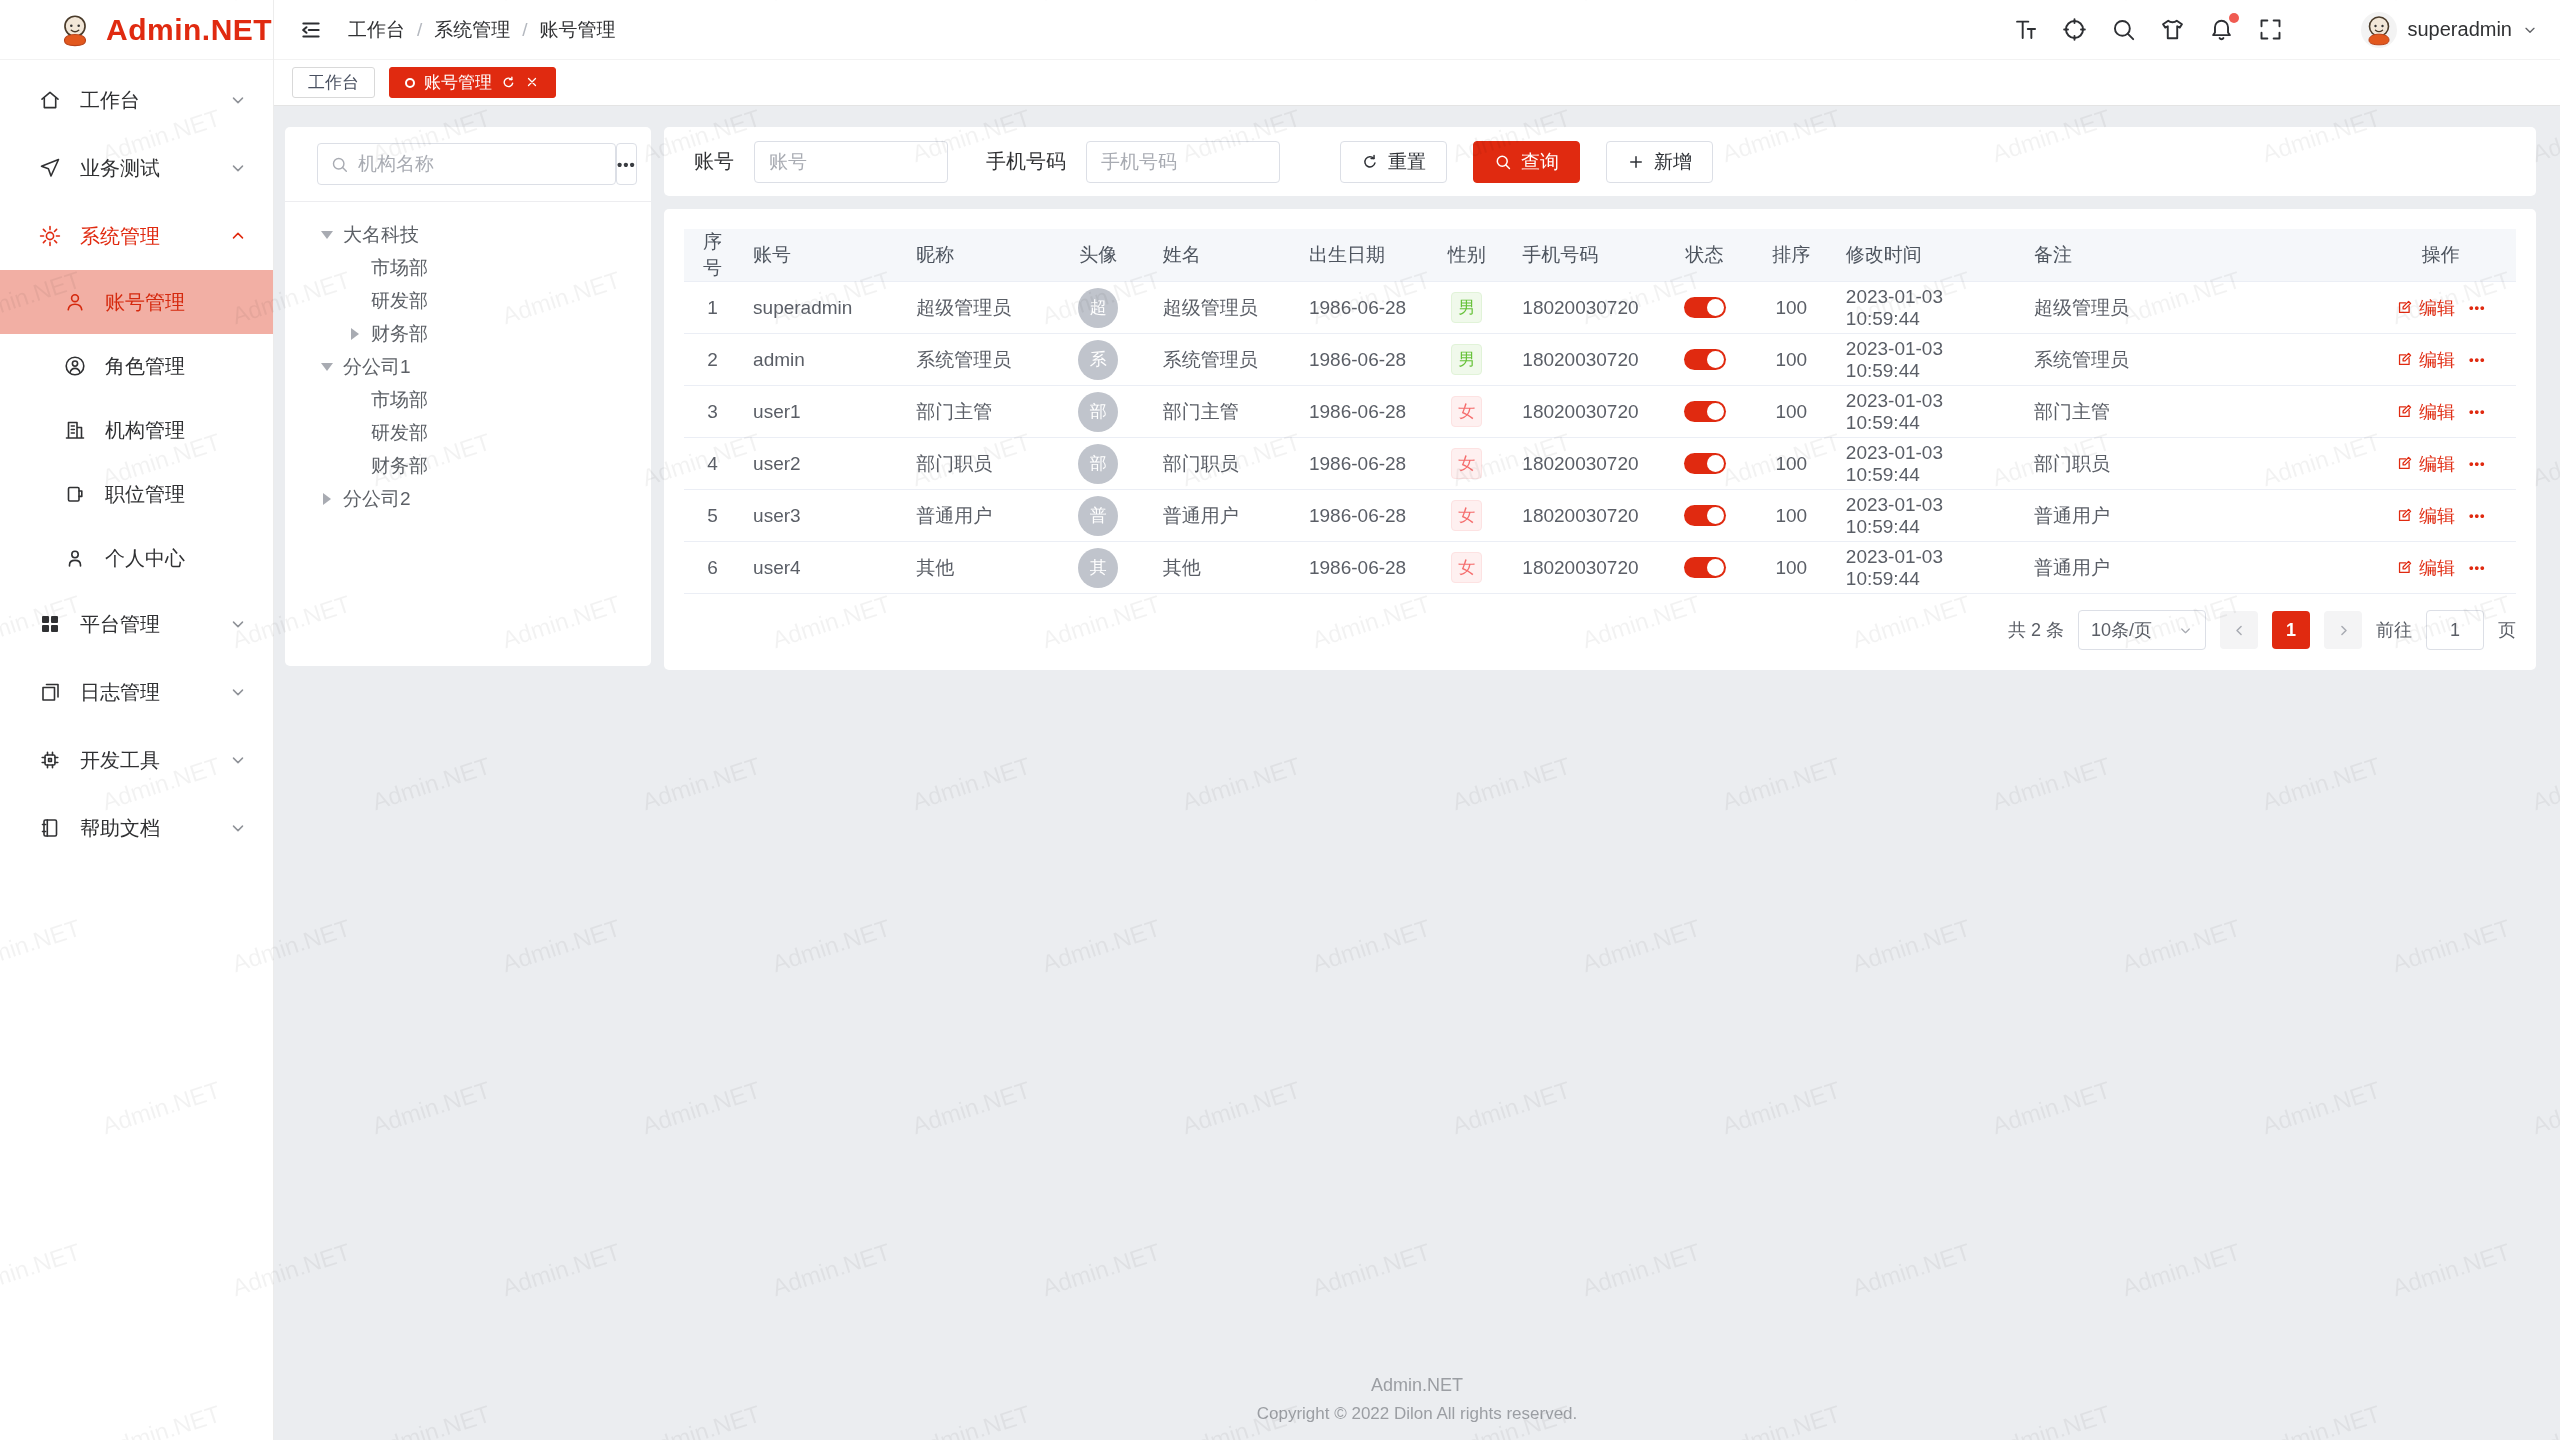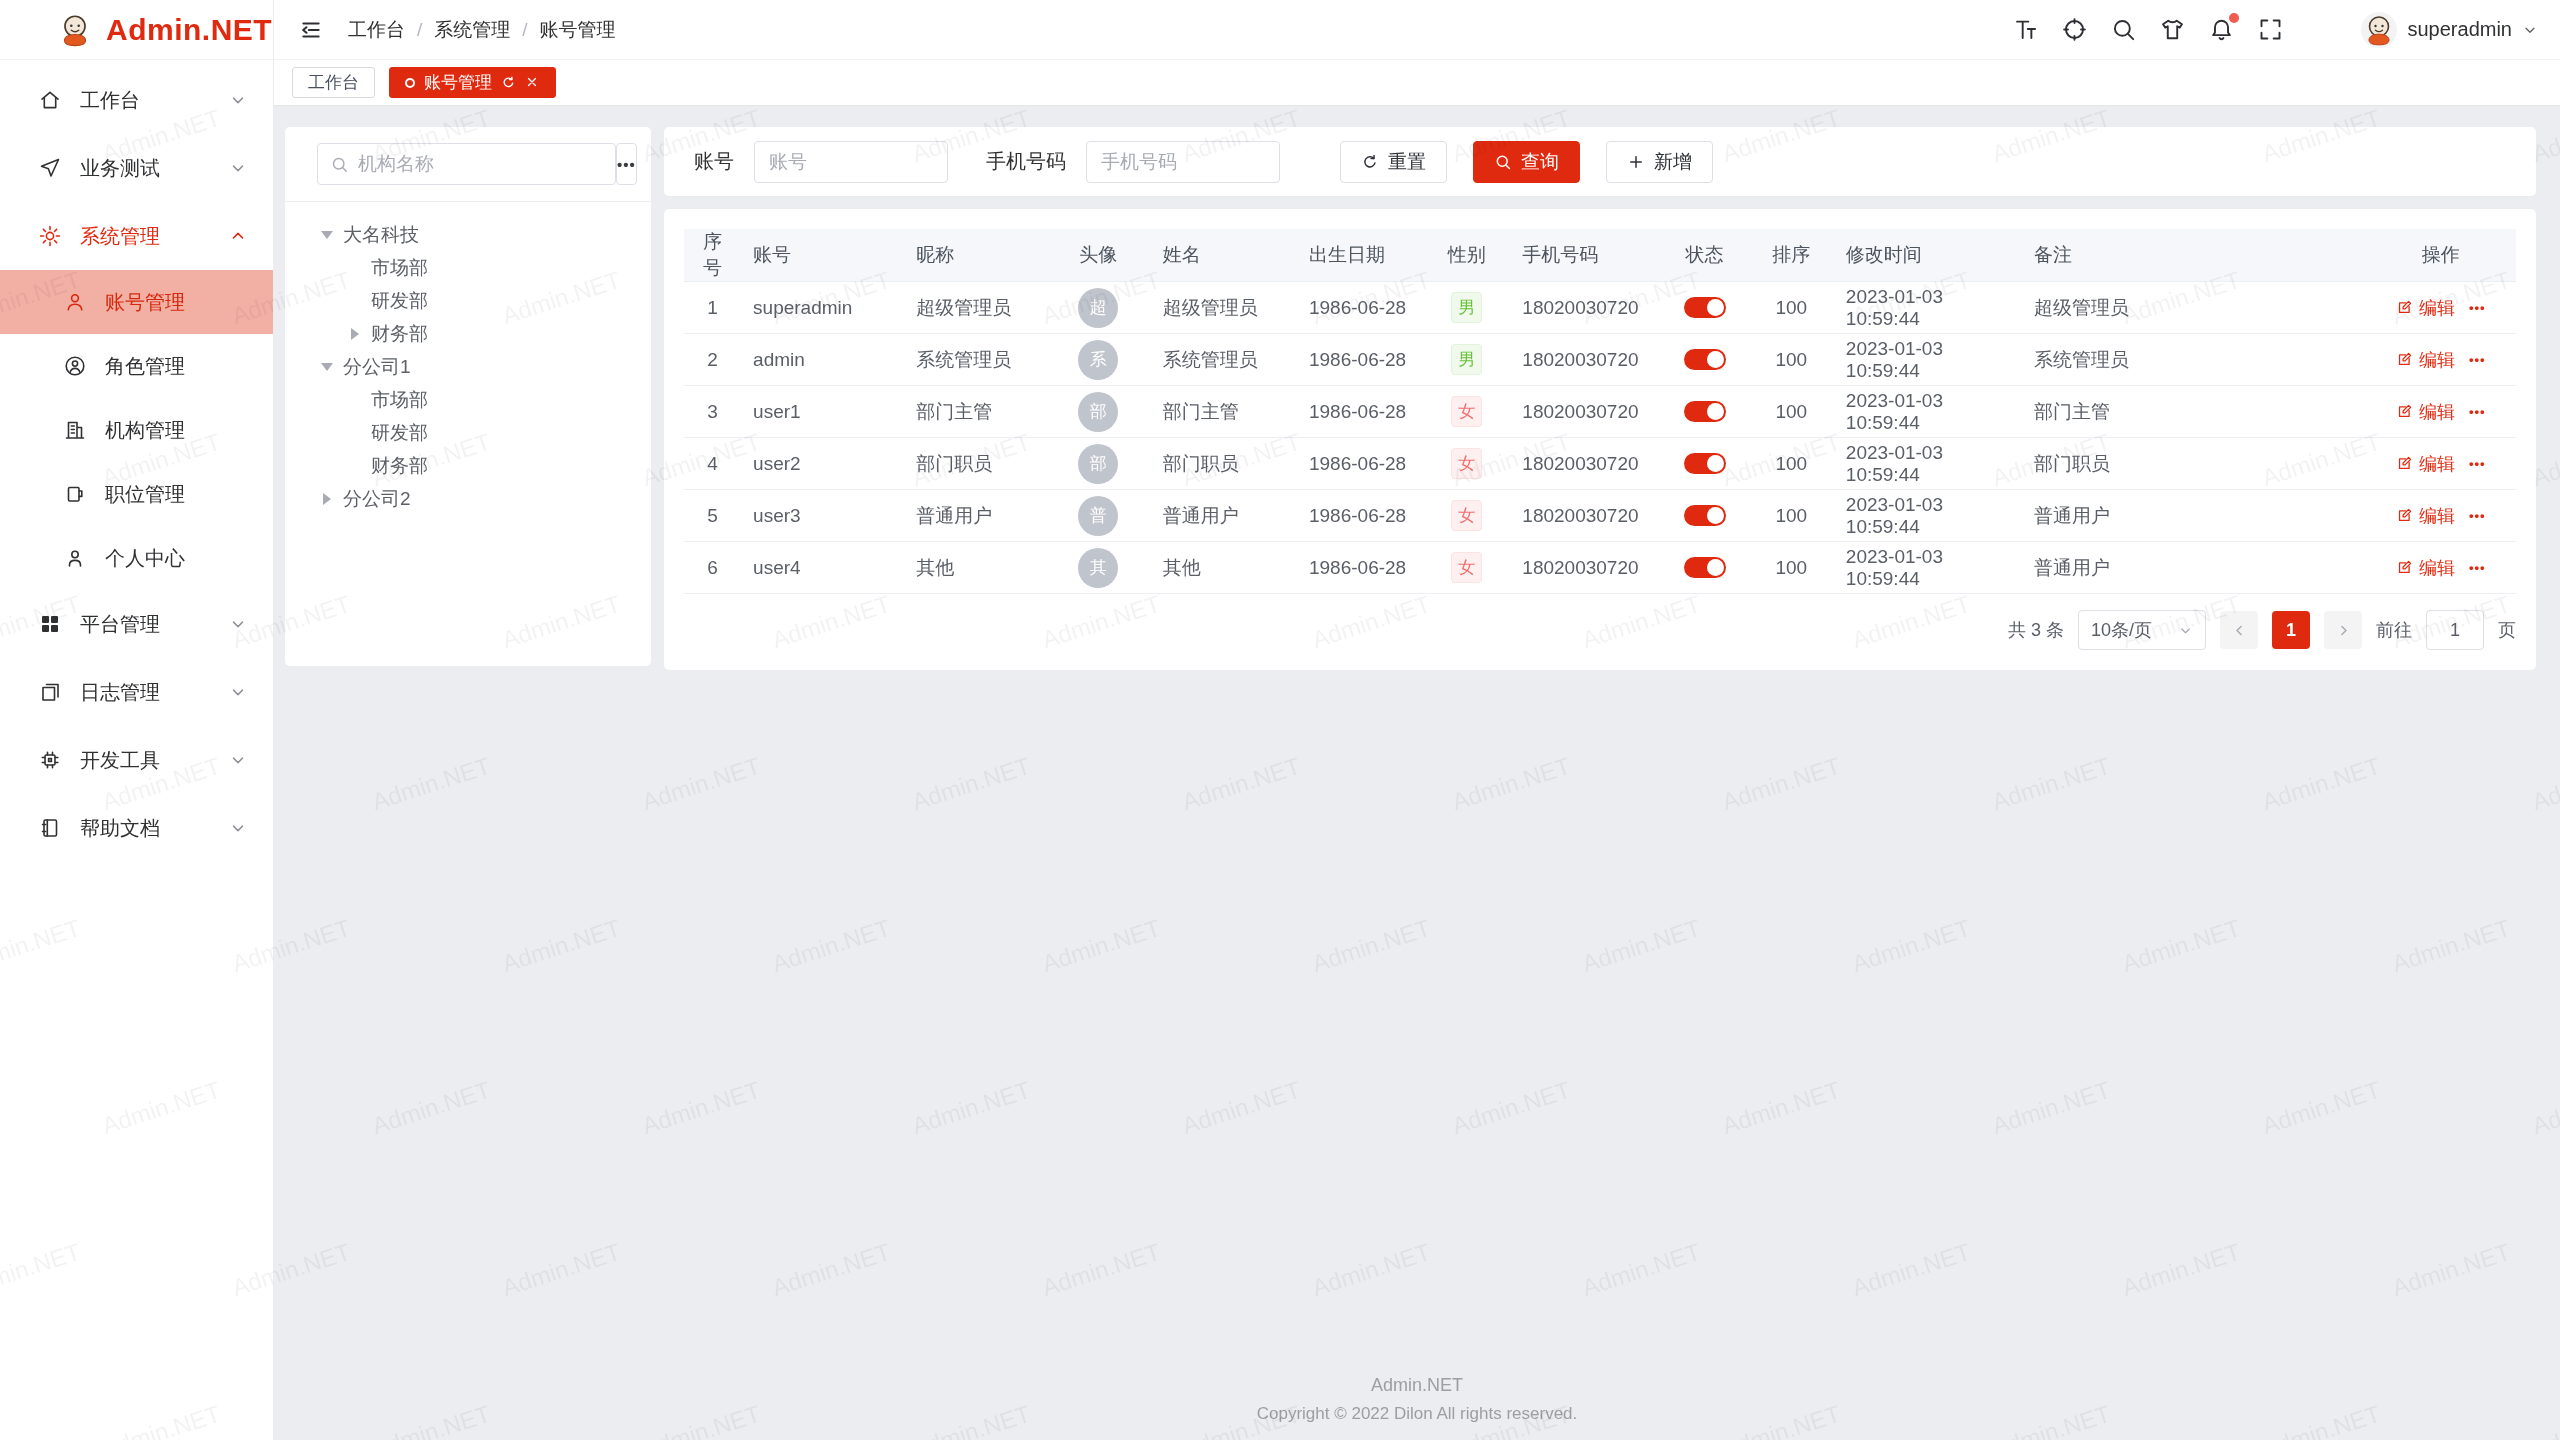--- a/index.html
+++ b/index.html
@@ -820,21 +820,21 @@
                         <span>编辑</span>
                       </span>
                       <span class="op-more">•••</span>
                     </span>
                   </td>
                 </tr>
               </tbody>
           </table>
 
           <div class="pager">
-            <span>共 3 条</span>
+            <span>共 2 条</span>
             <div class="psel">
               <span>10条/页</span>
               <span id="psel-chev">
                   <svg viewBox="0 0 24 24" width="15" height="15" fill="none" stroke="currentColor" stroke-width="2" stroke-linecap="round" stroke-linejoin="round">
                     <path d="M6 9.5l6 6 6-6"></path>
                   </svg>
                 </span>
             </div>
             <div class="pbtn" id="prev-btn">
                 <svg viewBox="0 0 24 24" width="15" height="15" fill="none" stroke="currentColor" stroke-width="2.4" stroke-linecap="round" stroke-linejoin="round">

